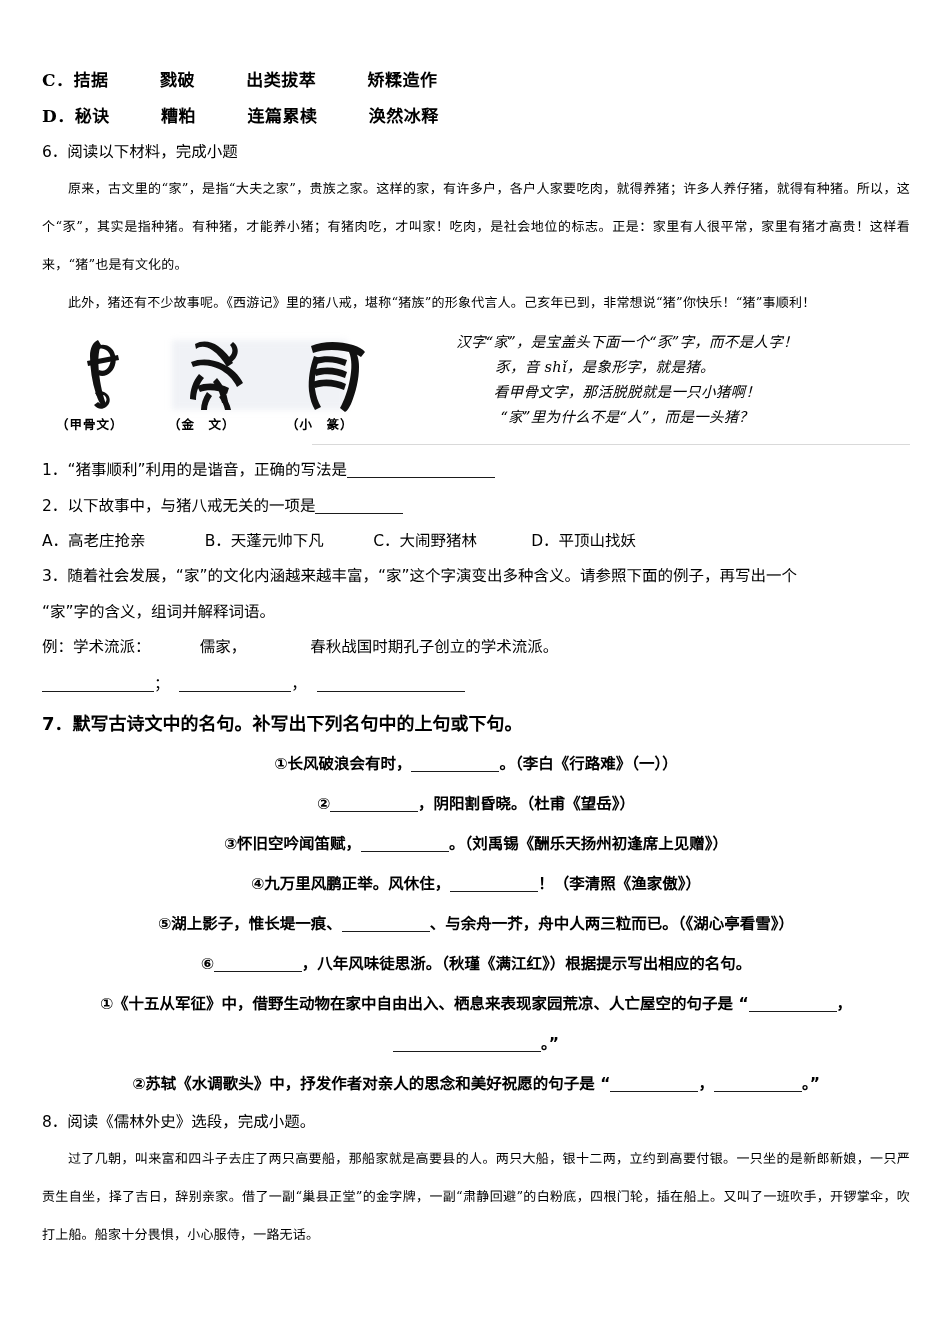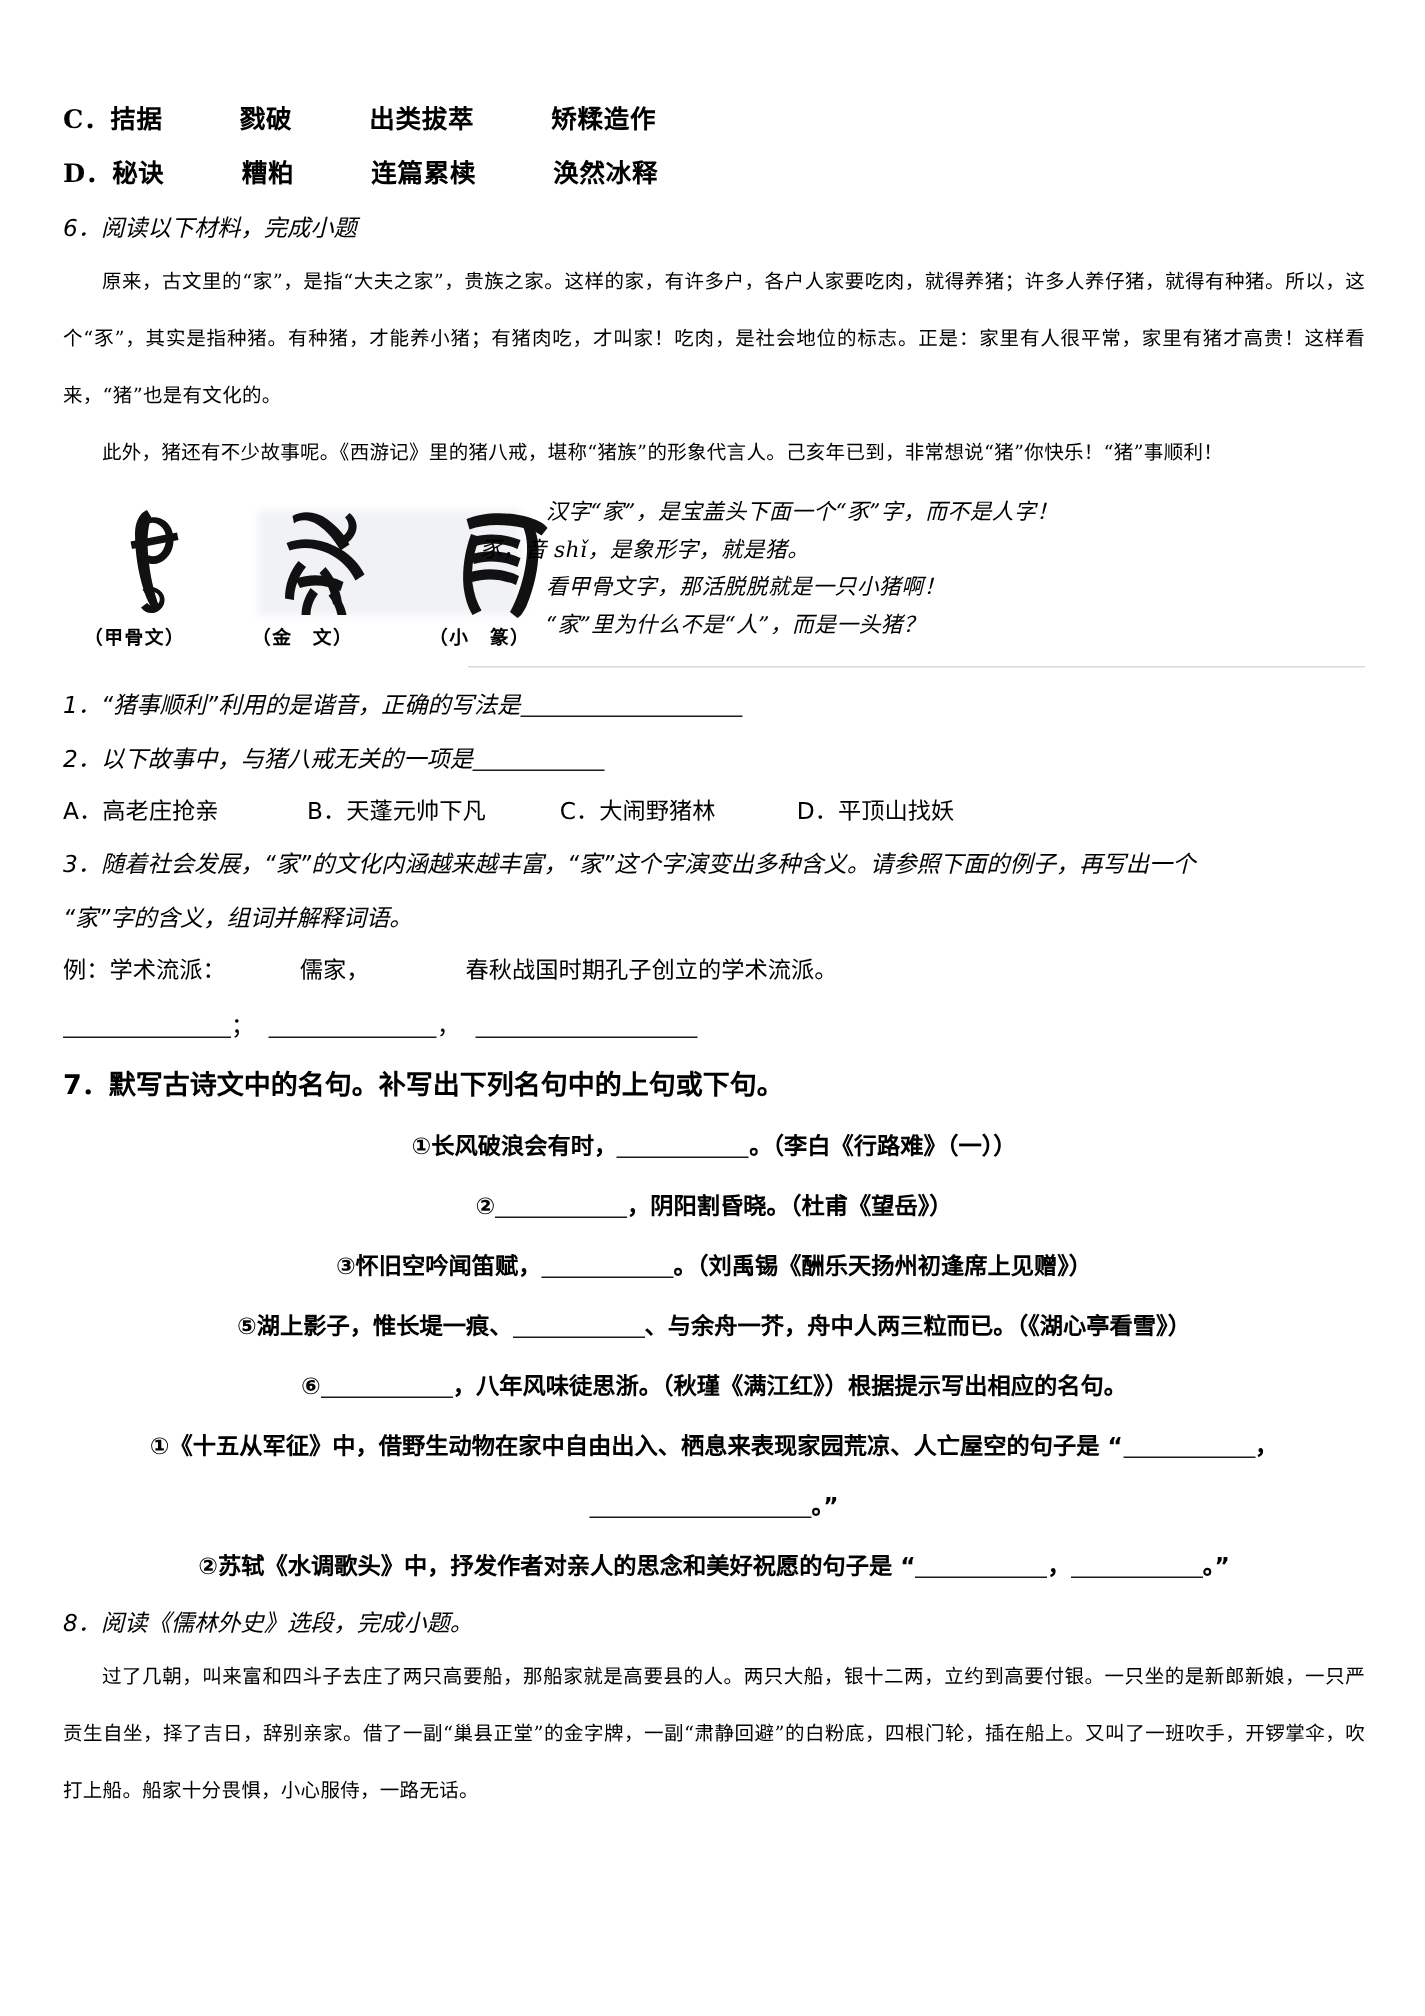--- a/index.html
+++ b/index.html
@@ -58,21 +58,20 @@
   .sub-q {
     font-family: "DejaVu Sans", sans-serif;
     font-weight: bold;
     font-size: 18px;
     line-height: 40px;
   }
   .plain-q {
     font-family: "DejaVu Sans", sans-serif;
     font-size: 15.5px;
     line-height: 36px;
-    font-style: italic;
   }
   .abcd-row {
     font-family: "DejaVu Sans", sans-serif;
     font-size: 15.5px;
     line-height: 34px;
     white-space: pre;
   }
   .example-row {
     font-family: "DejaVu Sans", sans-serif;
     font-size: 15.5px;
@@ -116,24 +115,25 @@
   .glyph-col .cap {
     font-family: "DejaVu Serif", serif;
     font-size: 12.5px;
     font-weight: bold;
     letter-spacing: 1px;
     display: block;
     margin-top: 2px;
   }
   .hand-block {
     position: absolute;
-    left: 296px;
+    left: 284px;
     top: 0;
     width: 576px;
     height: 112px;
+    text-align: center;
   }
   .hand-line {
     font-family: "DejaVu Serif", serif;
     font-style: italic;
     font-size: 14.5px;
     line-height: 25px;
     white-space: pre;
     letter-spacing: 0.3px;
   }
   .hand-indent { padding-left: 26px; }
@@ -245,20 +245,21 @@
     <div class="plain-q">“家”字的含义，组词并解释词语。</div>
     <div class="example-row">例：学术流派：          儒家，             春秋战国时期孔子创立的学术流派。</div>
 
     <div class="blank-row"><span class="fill fill-l"></span>；  <span class="fill fill-l"></span>，  <span class="fill fill-xl"></span></div>
 
     <div class="sub-q">7．默写古诗文中的名句。补写出下列名句中的上句或下句。</div>
 
     <div class="bold-line"><span>①长风破浪会有时，</span><span class="fill fill-m"></span><span>。（李白《行路难》（一））</span></div>
     <div class="bold-line"><span>②</span><span class="fill fill-m"></span><span>，阴阳割昏晓。（杜甫《望岳》）</span></div>
     <div class="bold-line"><span>③怀旧空吟闻笛赋，</span><span class="fill fill-m"></span><span>。（刘禹锡《酬乐天扬州初逢席上见赠》）</span></div>
+    <div class="bold-line"><span>④九万里风鹏正举。风休住，</span><span class="fill fill-m"></span><span>！（李清照《渔家傲》）</span></div>
     <div class="bold-line"><span>⑤湖上影子，惟长堤一痕、</span><span class="fill fill-m"></span><span>、与余舟一芥，舟中人两三粒而已。（《湖心亭看雪》）</span></div>
     <div class="bold-line"><span>⑥</span><span class="fill fill-m"></span><span>，八年风味徒思浙。（秋瑾《满江红》）根据提示写出相应的名句。</span></div>
 
     <div class="bold-line"><span>①《十五从军征》中，借野生动物在家中自由出入、栖息来表现家园荒凉、人亡屋空的句子是 “</span><span class="fill fill-m"></span><span>，</span><span class="fill fill-xl"></span><span>。”</span></div>
 
     <div class="bold-line"><span>②苏轼《水调歌头》中，抒发作者对亲人的思念和美好祝愿的句子是 “</span><span class="fill fill-m"></span><span>，</span><span class="fill fill-m"></span><span>。”</span></div>
 
     <div class="plain-q">8．阅读《儒林外史》选段，完成小题。</div>
     <div class="body-para">过了几朝，叫来富和四斗子去庄了两只高要船，那船家就是高要县的人。两只大船，银十二两，立约到高要付银。一只坐的是新郎新娘，一只严贡生自坐，择了吉日，辞别亲家。借了一副“巢县正堂”的金字牌，一副“肃静回避”的白粉底，四根门轮，插在船上。又叫了一班吹手，开锣掌伞，吹打上船。船家十分畏惧，小心服侍，一路无话。</div>
 

